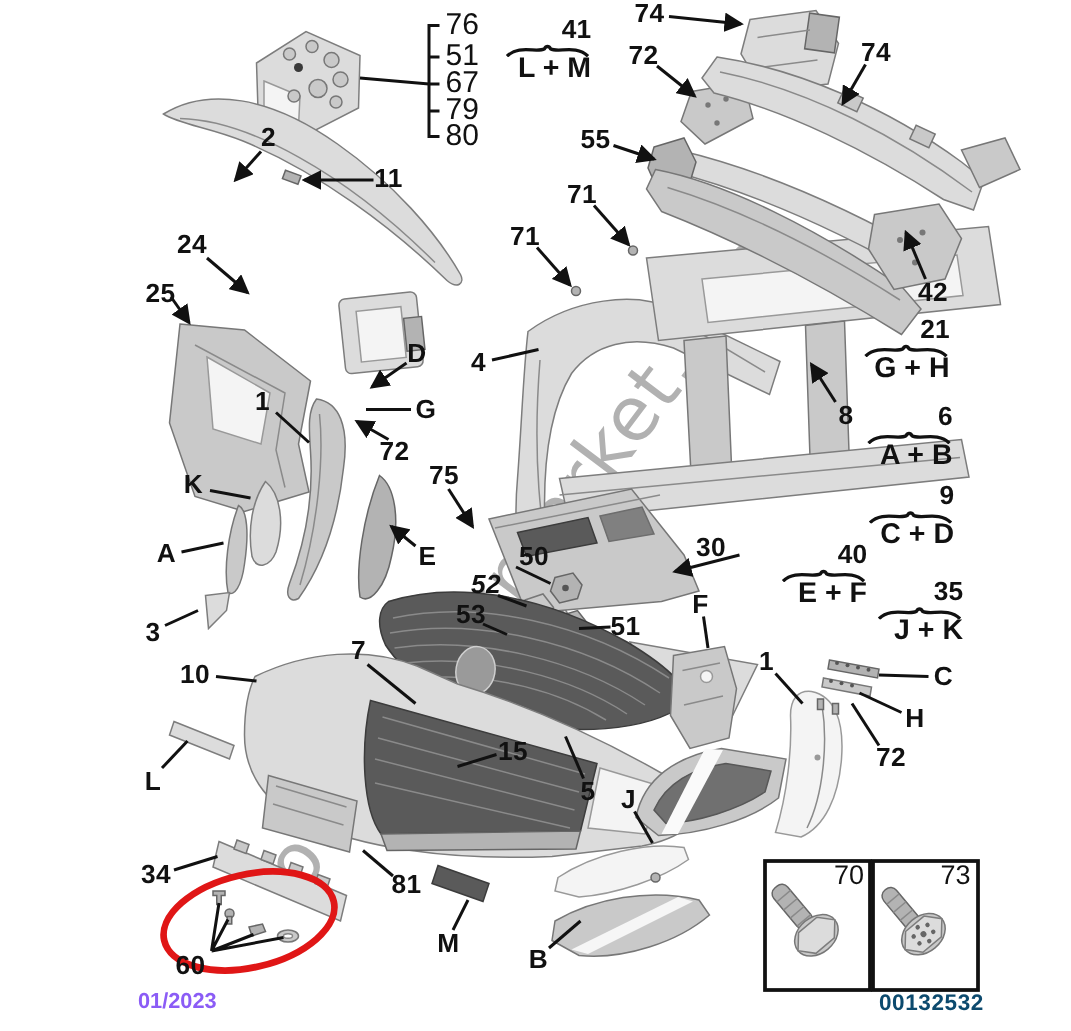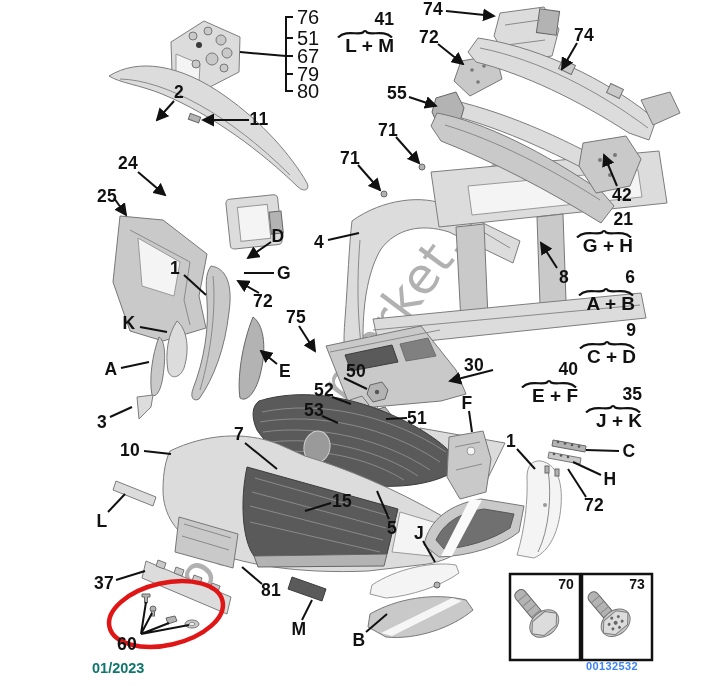--- a/index.html
+++ b/index.html
@@ -7,23 +7,23 @@
          font-family:"Liberation Sans",sans-serif;}
   .diagram-svg{position:absolute;left:0;top:0;}
   .part-label{position:absolute;transform:translate(-50%,-50%);font-weight:700;
               font-size:17.5px;color:#111;white-space:nowrap;letter-spacing:.3px;}
   .callout{position:absolute;transform:translateX(-50%);text-align:right;color:#111;}
   .co-num{font-weight:700;font-size:17.5px;line-height:17px;}
   .co-brace{display:block;margin:1px auto -1px auto;}
   .co-letters{font-weight:700;font-size:19px;line-height:17px;white-space:nowrap;}
   .bracket-num{position:absolute;transform:translate(0,-50%);font-weight:400;
                font-size:20px;color:#111;}
-  .inset-num{position:absolute;transform:translate(-50%,-50%);font-weight:700;font-size:14px;color:#111;}
-  .footer-date{position:absolute;left:92px;top:660px;font-weight:700;font-size:14.5px;color:#0f766e;}
-  .footer-doc{position:absolute;left:586px;top:660px;font-weight:700;font-size:11px;color:#3b82f6;letter-spacing:.4px;}
+  .inset-num{position:absolute;transform:translate(-50%,-50%);font-weight:400;font-size:18px;color:#111;}
+  .footer-date{position:absolute;left:92px;top:660px;font-weight:700;font-size:14.5px;color:#8b5cf6;}
+  .footer-doc{position:absolute;left:586px;top:660px;font-weight:700;font-size:15px;color:#0c4a6e;letter-spacing:.4px;}
   
   .p1{fill:#dcdcdc;stroke:#7d7d7d;stroke-width:1;}
   .p2{fill:#c9c9c9;stroke:#777;stroke-width:1;}
   .p3{fill:#b3b3b3;stroke:#666;stroke-width:1;}
   .dk{fill:#5a5a5a;stroke:#3c3c3c;stroke-width:1;}
   .wh{fill:#f4f4f4;stroke:#999;stroke-width:1;}
   .ln{stroke:#8a8a8a;fill:none;stroke-width:1;}
   .ld{stroke:#111;stroke-width:2;fill:none;}
   .arr{marker-end:url(#arr);}
 </style>
@@ -317,35 +317,35 @@
       <div class="part-label" style="left: 284px; top: 273px;">G</div>
       <div class="part-label" style="left: 263px; top: 301px;">72</div>
       <div class="part-label" style="left: 129px; top: 323px;">K</div>
       <div class="part-label" style="left: 111px; top: 369px;">A</div>
       <div class="part-label" style="left: 102px; top: 422px;">3</div>
       <div class="part-label" style="left: 285px; top: 371px;">E</div>
       <div class="part-label" style="left: 296px; top: 317px;">75</div>
       <div class="part-label" style="left: 130px; top: 450px;">10</div>
       <div class="part-label" style="left: 239px; top: 434px;">7</div>
       <div class="part-label" style="left: 356px; top: 371px;">50</div>
-      <div class="part-label" style="left: 324px; top: 390px;">52</div>
+      <div class="part-label" style="left: 324px; top: 390px; font-style: italic;">52</div>
       <div class="part-label" style="left: 314px; top: 410px;">53</div>
       <div class="part-label" style="left: 417px; top: 418px;">51</div>
       <div class="part-label" style="left: 474px; top: 365px;">30</div>
       <div class="part-label" style="left: 319px; top: 242px;">4</div>
       <div class="part-label" style="left: 467px; top: 403px;">F</div>
       <div class="part-label" style="left: 511px; top: 441px;">1</div>
       <div class="part-label" style="left: 629px; top: 451px;">C</div>
       <div class="part-label" style="left: 610px; top: 479px;">H</div>
       <div class="part-label" style="left: 594px; top: 505px;">72</div>
       <div class="part-label" style="left: 342px; top: 501px;">15</div>
       <div class="part-label" style="left: 392px; top: 528px;">5</div>
       <div class="part-label" style="left: 419px; top: 533px;">J</div>
       <div class="part-label" style="left: 102px; top: 521px;">L</div>
-      <div class="part-label" style="left: 104px; top: 583px;">37</div>
+      <div class="part-label" style="left: 104px; top: 583px;">34</div>
       <div class="part-label" style="left: 271px; top: 590px;">81</div>
       <div class="part-label" style="left: 127px; top: 644px;">60</div>
       <div class="part-label" style="left: 299px; top: 629px;">M</div>
       <div class="part-label" style="left: 359px; top: 640px;">B</div>
     </div>
   <div id="groups-layer">
       <div class="callout" style="left: 365px; top: 11px;">
         <div class="co-num">41</div>
         <svg class="co-brace" width="58" height="9" viewBox="0 0 58 9">
           <path d="M2,8.5 C10,0.5 22,6.5 27,3.5 C28,1.5 30,1.5 31,3.5 C36,6.5 48,0.5 56,8.5" fill="none" stroke="#111" stroke-width="2.2"></path>

